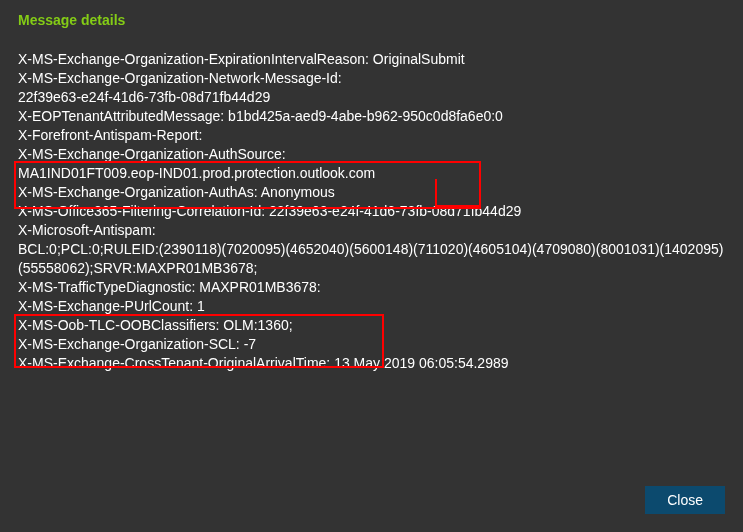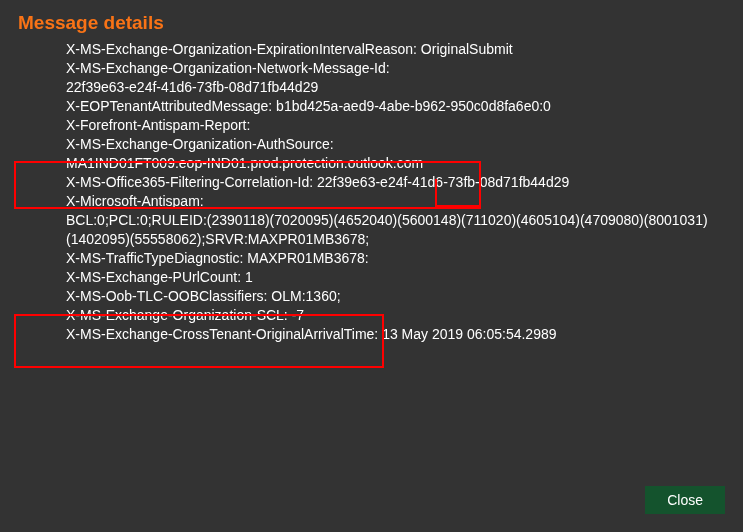--- a/index.html
+++ b/index.html
@@ -12,40 +12,40 @@
     overflow: hidden;
     position: relative;
   }
   .dialog {
     padding: 12px 18px 18px 18px;
     width: 100%;
     height: 100%;
     position: relative;
   }
   .title {
-    font-size: 19px;
+    font-size: 14px;
     font-weight: 600;
-    color: #f97316;
-    margin-bottom: 6px;
+    color: #84cc16;
+    margin-bottom: 22px;
   }
   .body {
     font-size: 14px;
     line-height: 19px;
     color: #ffffff;
     word-wrap: break-word;
     overflow-wrap: anywhere;
   }
-  .body .line { display: block; margin-left: 48px; }
+  .body .line { display: block; }
   .footer {
     position: absolute;
     right: 18px;
     bottom: 18px;
   }
   .btn {
-    background: #14532d;
+    background: #0c4a6e;
     color: #ffffff;
     border: none;
     font-size: 14px;
     padding: 6px 22px;
     cursor: pointer;
     font-family: inherit;
   }
 
   .hl {
     position: absolute;
@@ -63,20 +63,21 @@
   <div class="title">Message details</div>
 
   <div class="body">
     <span class="line">X-MS-Exchange-Organization-ExpirationIntervalReason: OriginalSubmit</span>
     <span class="line">X-MS-Exchange-Organization-Network-Message-Id:</span>
     <span class="line">22f39e63-e24f-41d6-73fb-08d71fb44d29</span>
     <span class="line">X-EOPTenantAttributedMessage: b1bd425a-aed9-4abe-b962-950c0d8fa6e0:0</span>
     <span class="line">X-Forefront-Antispam-Report:</span>
     <span class="line">X-MS-Exchange-Organization-AuthSource:</span>
     <span class="line">MA1IND01FT009.eop-IND01.prod.protection.outlook.com</span>
+    <span class="line">X-MS-Exchange-Organization-AuthAs: Anonymous</span>
     <span class="line">X-MS-Office365-Filtering-Correlation-Id: 22f39e63-e24f-41d6-73fb-08d71fb44d29</span>
     <span class="line">X-Microsoft-Antispam:</span>
     <span class="line">BCL:0;PCL:0;RULEID:(2390118)(7020095)(4652040)(5600148)(711020)(4605104)(4709080)(8001031)(1402095)(55558062);SRVR:MAXPR01MB3678;</span>
     <span class="line">X-MS-TrafficTypeDiagnostic: MAXPR01MB3678:</span>
     <span class="line">X-MS-Exchange-PUrlCount: 1</span>
     <span class="line">X-MS-Oob-TLC-OOBClassifiers: OLM:1360;</span>
     <span class="line">X-MS-Exchange-Organization-SCL: -7</span>
     <span class="line">X-MS-Exchange-CrossTenant-OriginalArrivalTime: 13 May 2019 06:05:54.2989</span>
   </div>
 

